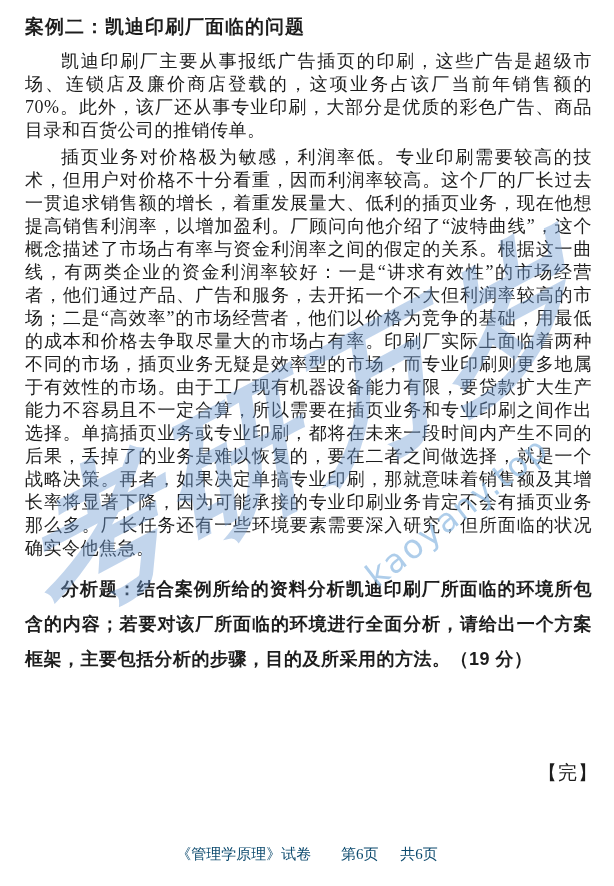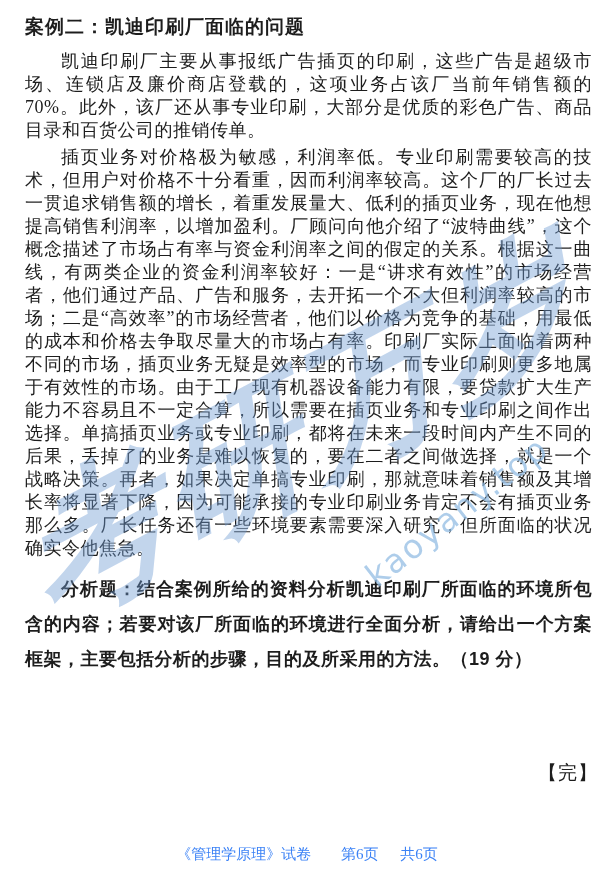--- a/index.html
+++ b/index.html
@@ -56,21 +56,21 @@
     font-size: 19px;
     letter-spacing: 1px;
   }
   .footer {
     position: absolute;
     top: 845px;
     left: 0;
     right: 0;
     text-align: center;
     font-size: 15px;
-    color: #3b82f6;
+    color: #0c4a6e;
     white-space: nowrap;
   }
   .footer .f-doc { margin-right: 26px; }
   .footer .f-page { margin-right: 18px; }
   
   .watermark-stamp {
     position: absolute;
     left: -8px;
     top: 352px;
     width: 620px;

